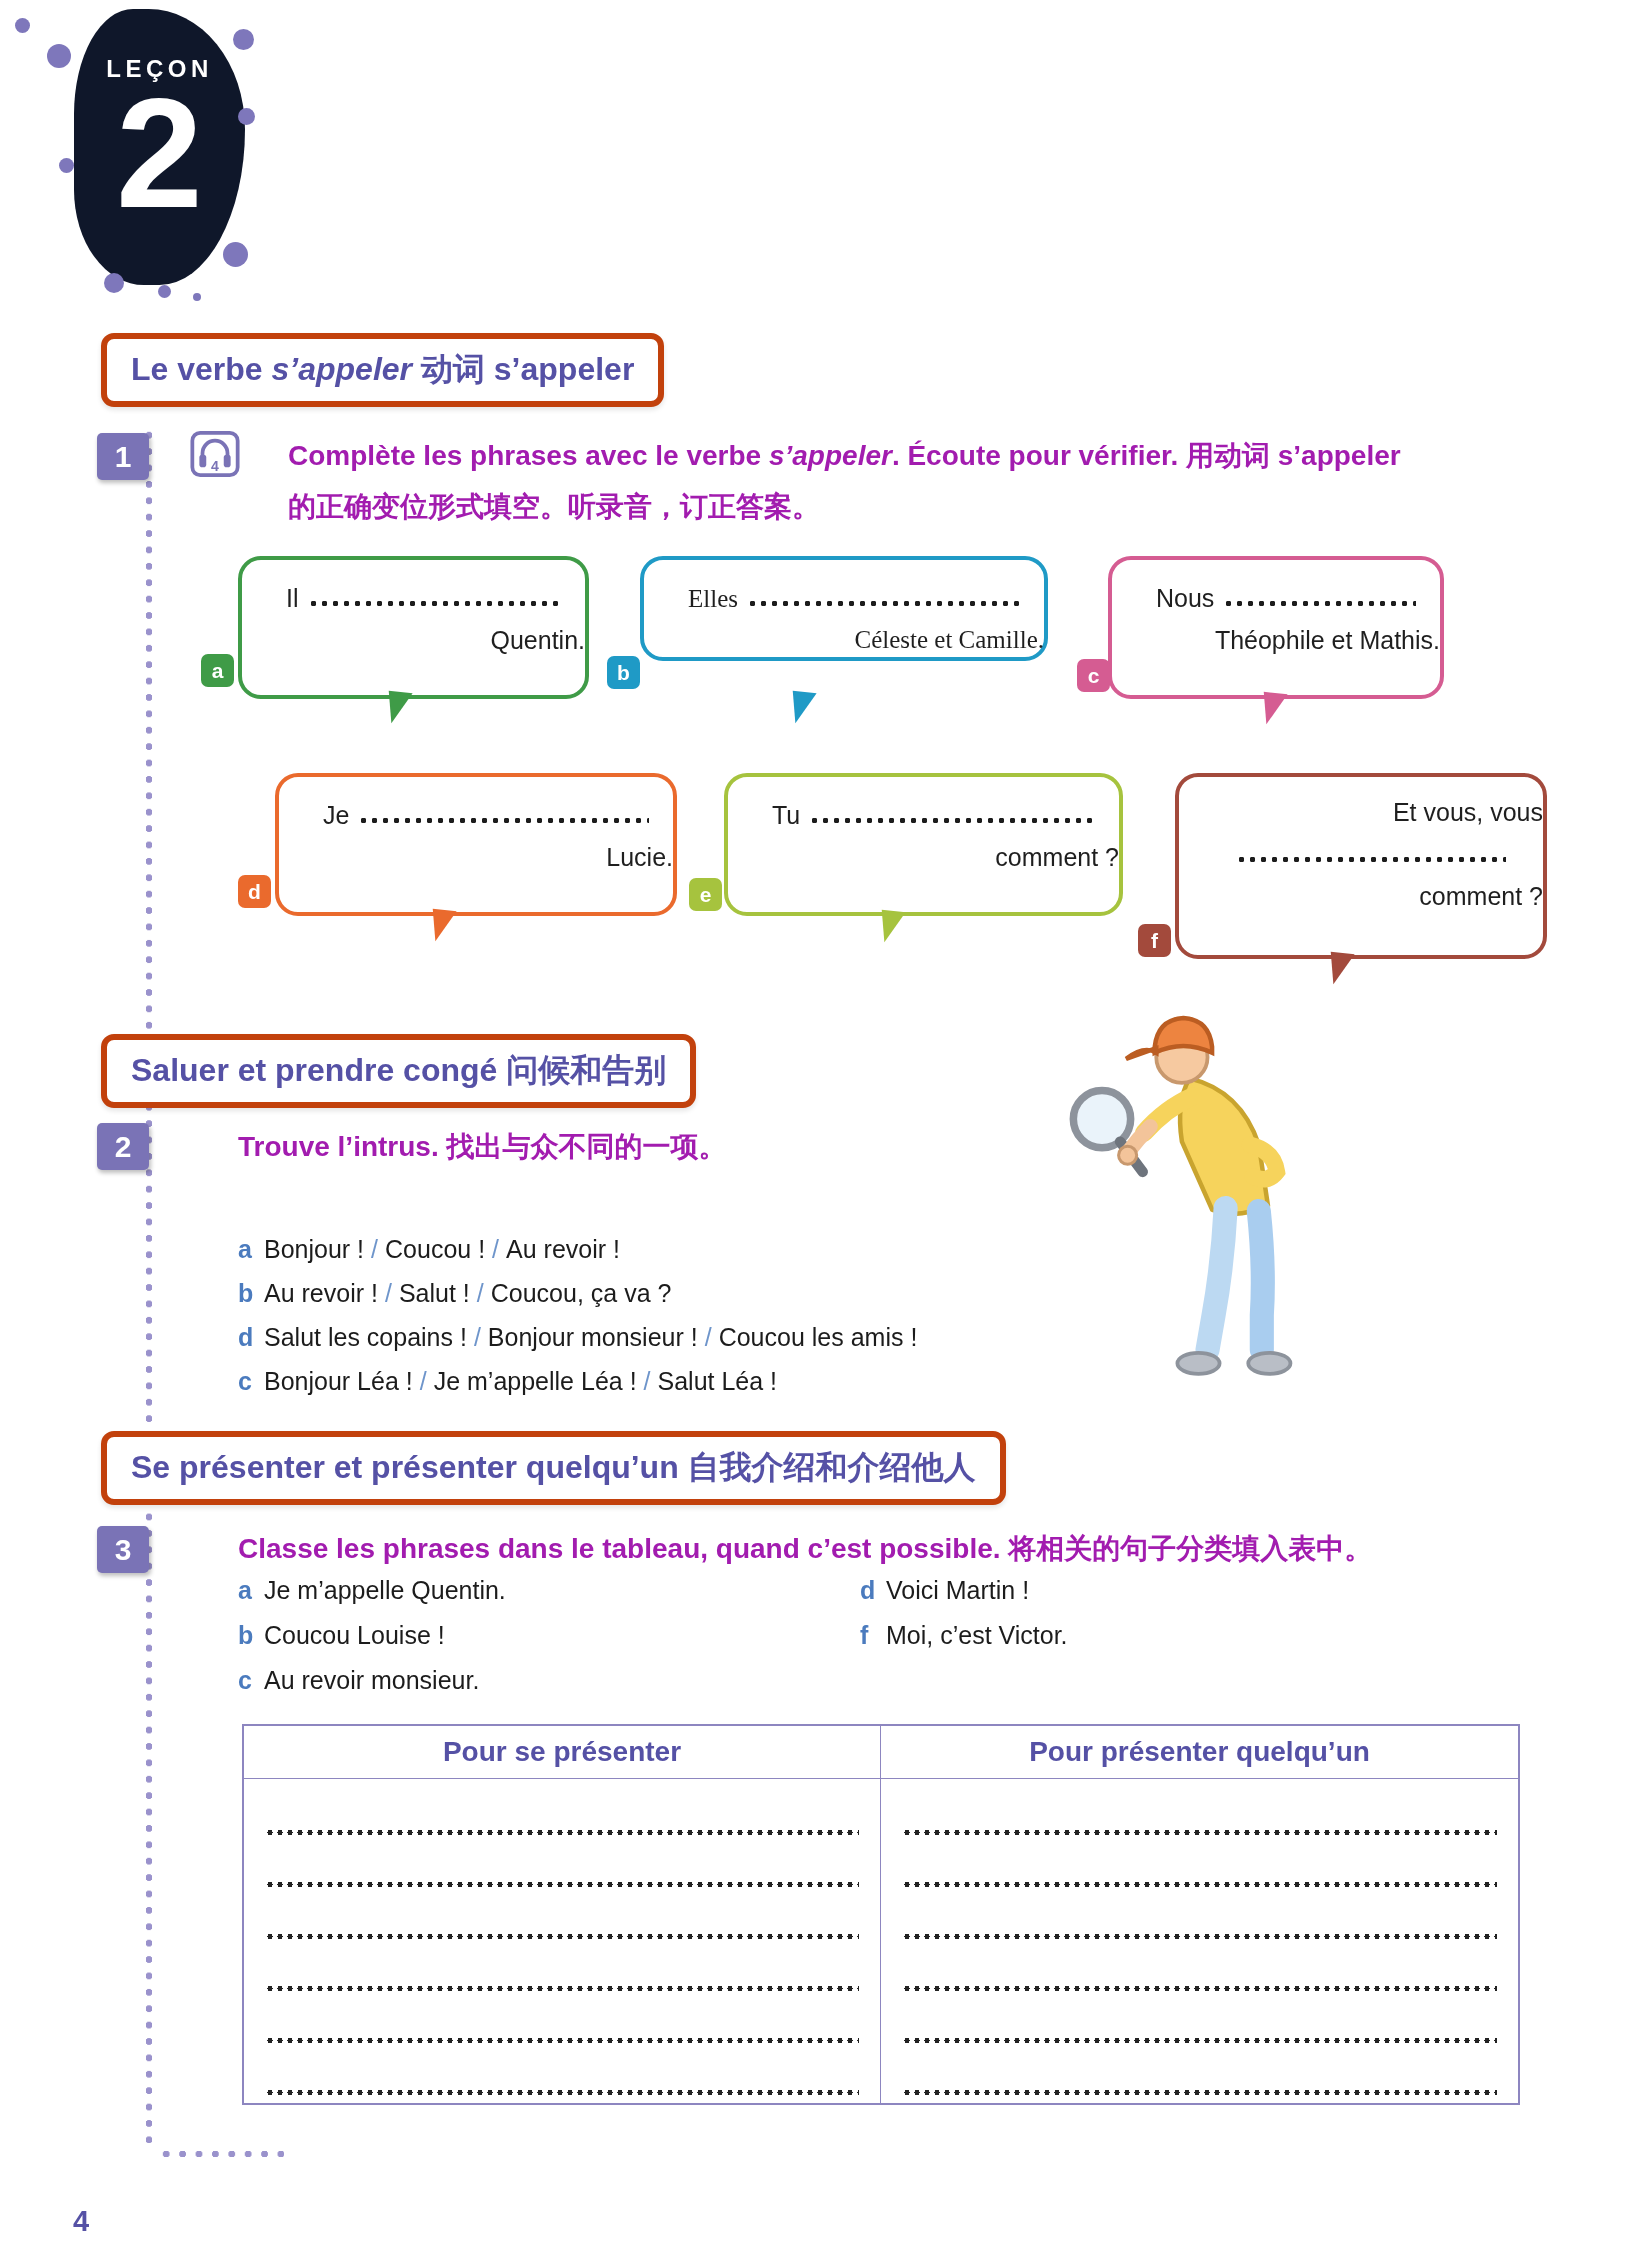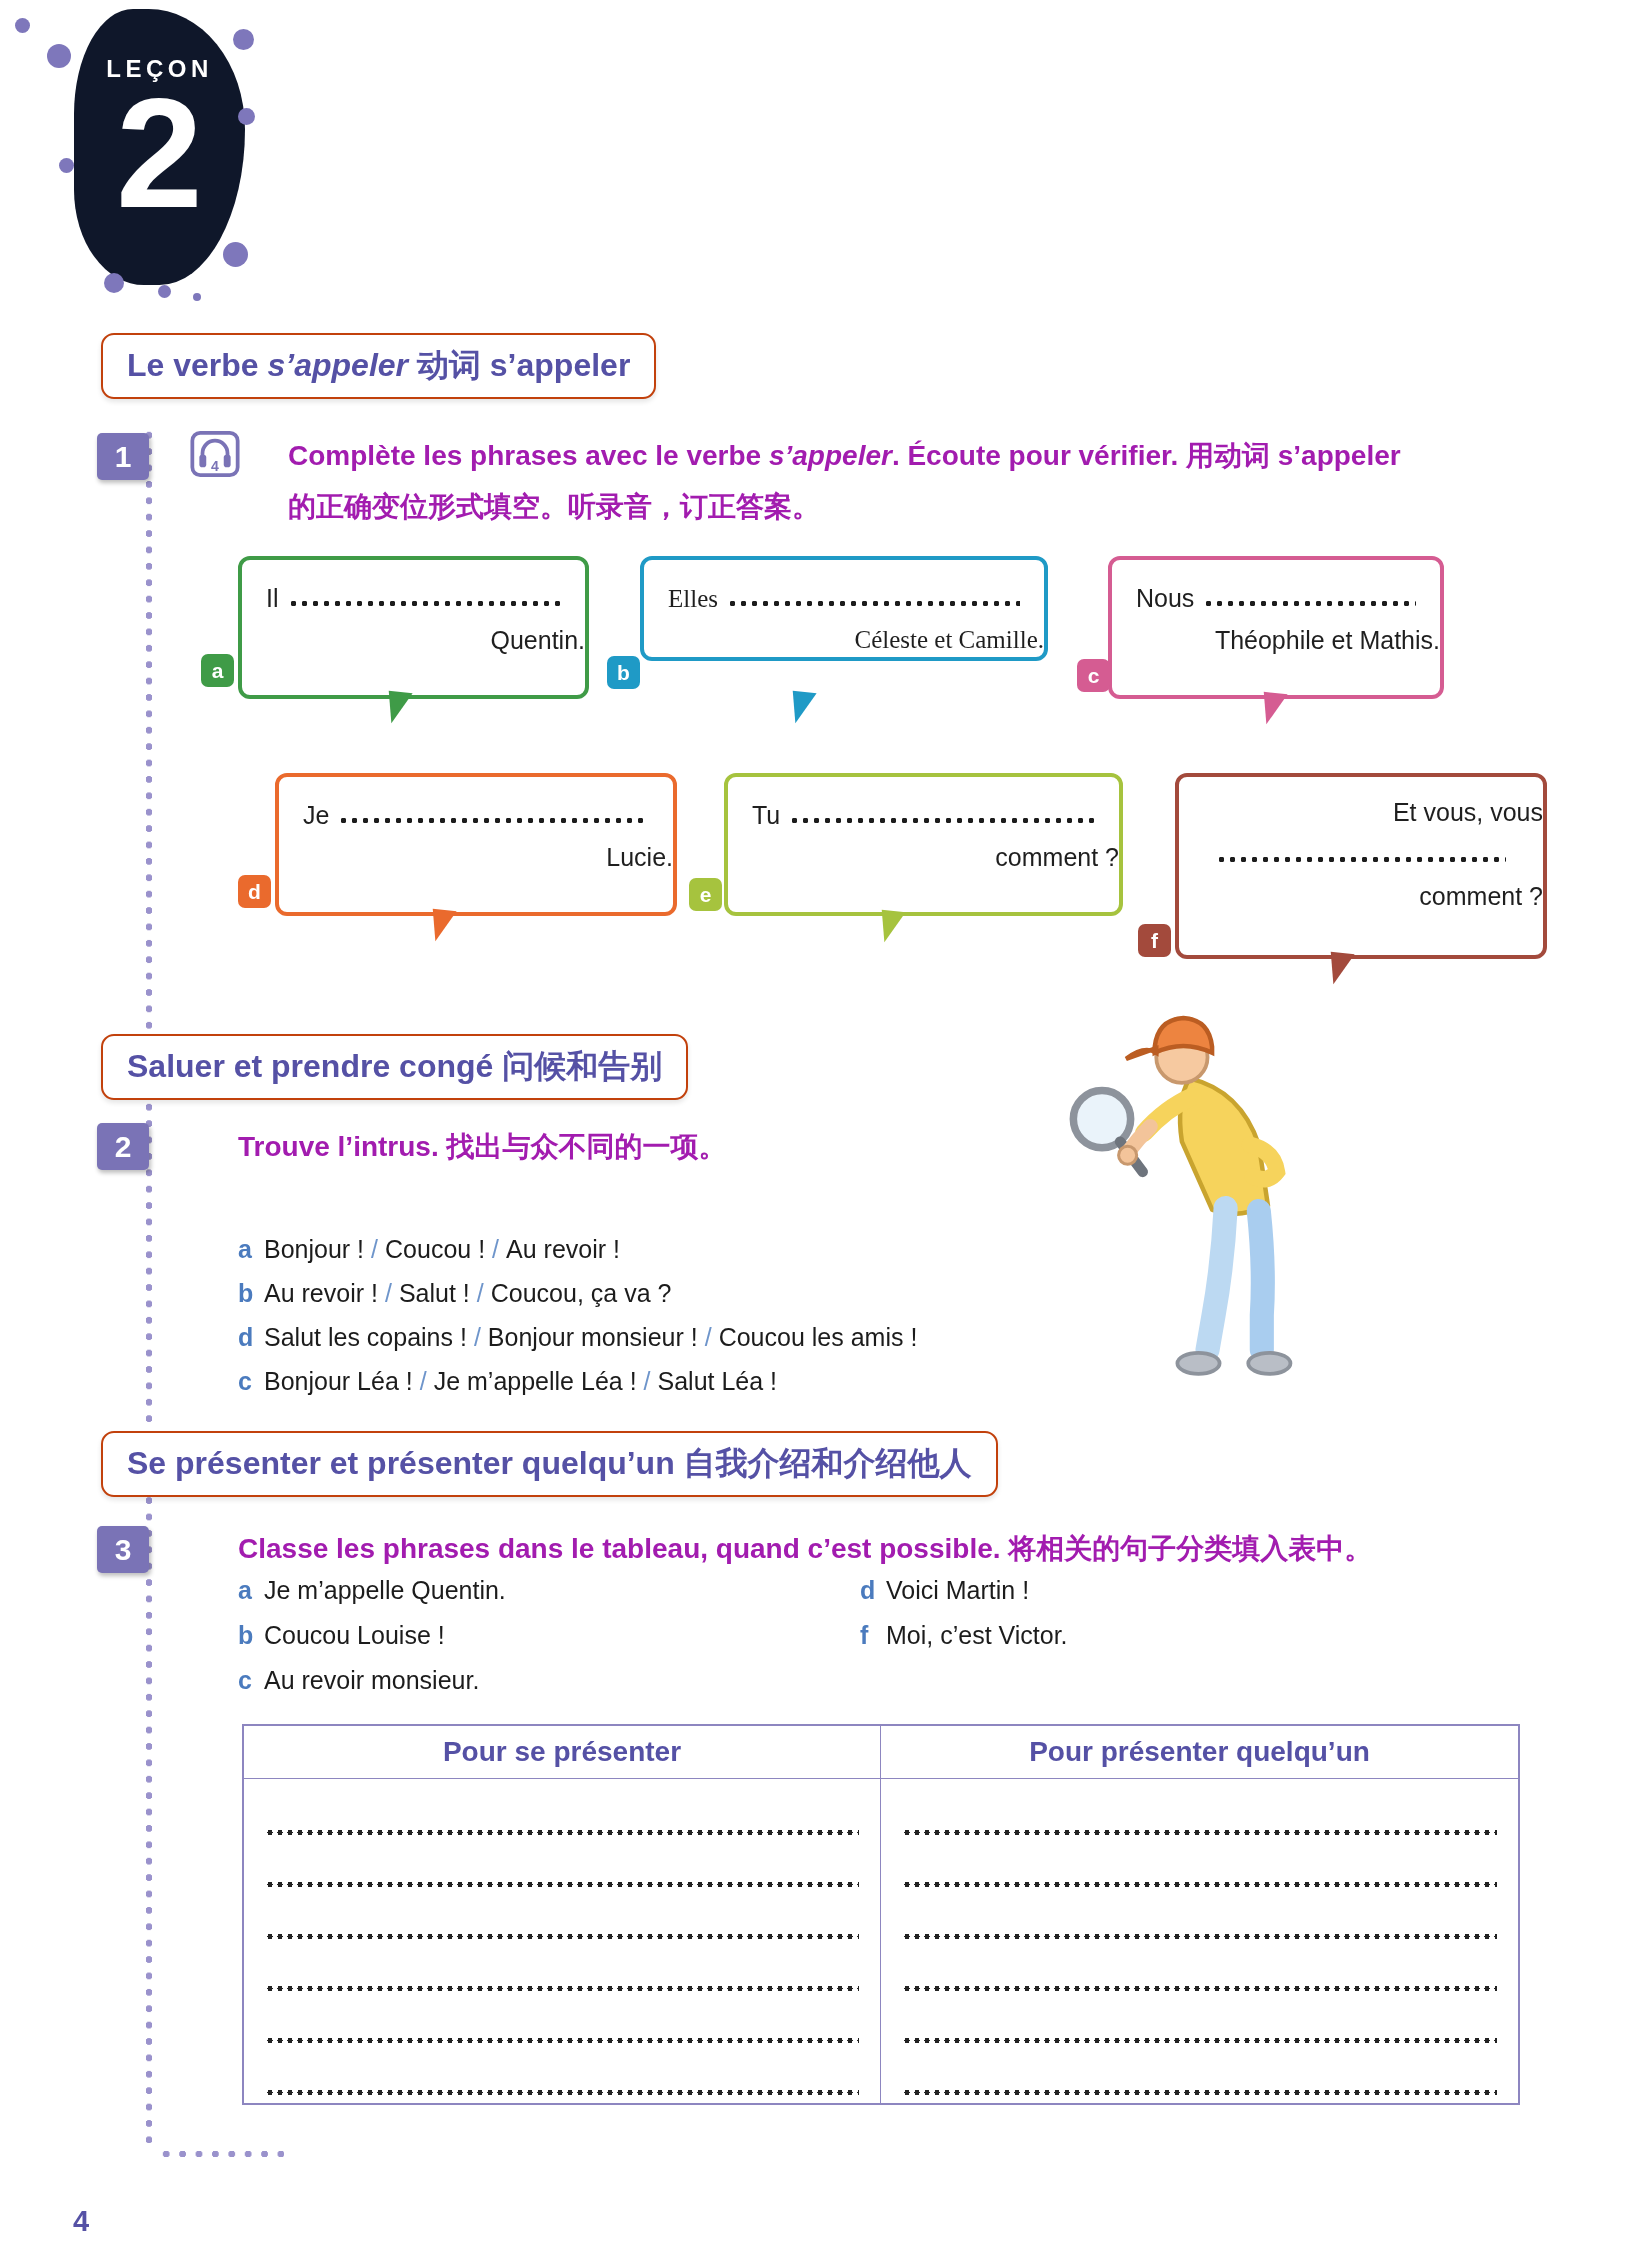--- a/index.html
+++ b/index.html
@@ -18,21 +18,21 @@
   
   .vdots{position:absolute;left:145px;top:427px;width:8px;height:1716px;
     background-image:radial-gradient(circle,#9a92cc 3.2px,transparent 3.5px);
     background-size:8px 16.4px;background-repeat:repeat-y;}
   .hdots{position:absolute;left:158px;top:2150px;width:126px;height:8px;
     background-image:radial-gradient(circle,#9a92cc 3.2px,transparent 3.5px);
     background-size:16.4px 8px;background-repeat:repeat-x;}
 
   
   .heading{position:absolute;left:101px;display:inline-block;background:#ffffff;
-    border:2px solid #c2410c;border-radius:13px;padding:9px 24px;
+    border:6px solid #c2410c;border-radius:13px;padding:9px 24px;
     font-size:32px;font-weight:700;color:#5551a5;box-shadow:0 3px 5px rgba(0,0,0,.10);white-space:nowrap;}
   .heading .it{font-style:italic;}
   .hx1{top:333px;}
   .hx2{top:1034px;}
   .hx3{top:1431px;}
 
   
   .numbox{position:absolute;left:97px;width:52px;height:47px;background:#7a73b6;border-radius:5px;
     color:#fff;font-size:30px;font-weight:700;display:flex;align-items:center;justify-content:center;
     box-shadow:1.5px 3px 4px rgba(0,0,0,.25);}
@@ -41,22 +41,22 @@
   .audio-badge{position:absolute;left:190px;top:430px;width:50px;height:48px;cursor:pointer;}
 
   
   .instr{position:absolute;font-size:28px;font-weight:700;color:#a21caf;line-height:51px;white-space:nowrap;}
   .instr .it{font-style:italic;}
   .instr1{left:288px;top:430px;}
   .instr2{left:238px;top:1121px;}
   .instr3{left:238px;top:1523px;}
 
   
-  .bubble{position:absolute;background:#ffffff;border-style:solid;border-width:4px;border-radius:12px;
-    box-sizing:border-box;font-size:25px;color:#1f1f1f;}
+  .bubble{position:absolute;background:#ffffff;border-style:solid;border-width:4px;border-radius:23px;
+    box-sizing:border-box;font-size:25px;color:#1f1f1f;padding-left:20px;}
   .bub-a{left:238px; top:556px;width:351px;height:143px;border-color:#3f9b47;}
   .bub-b{left:640px;top:556px;width:408px;height:105px;border-color:#1f9ac6;font-family:Liberation Serif, serif;}
   .bub-c{left:1108px;top:556px;width:336px;height:143px;border-color:#d55c92;}
   .bub-d{left:275px; top:773px;width:402px;height:143px;border-color:#ea6a2d;}
   .bub-e{left:724px;top:773px;width:399px;height:143px;border-color:#a6c33e;}
   .bub-f{left:1175px;top:773px;width:372px;height:186px;border-color:#a34a3c;}
   .bl1{display:flex;align-items:flex-end;padding:26px 24px 0 24px;}
   .bl1 .bword{margin-right:9px;line-height:1;}
   .bl2{margin-top:15px;text-align:right;}
   .bub-f .bl2{margin-top:13px;}

